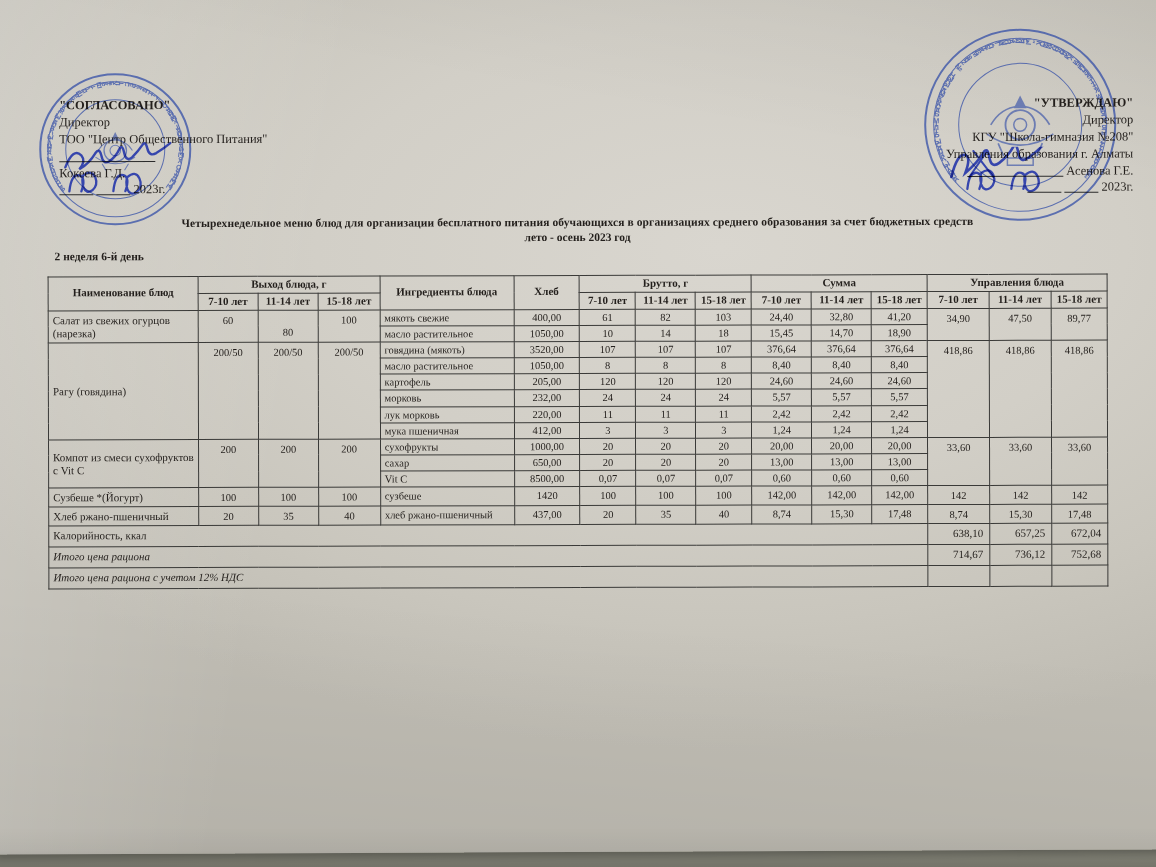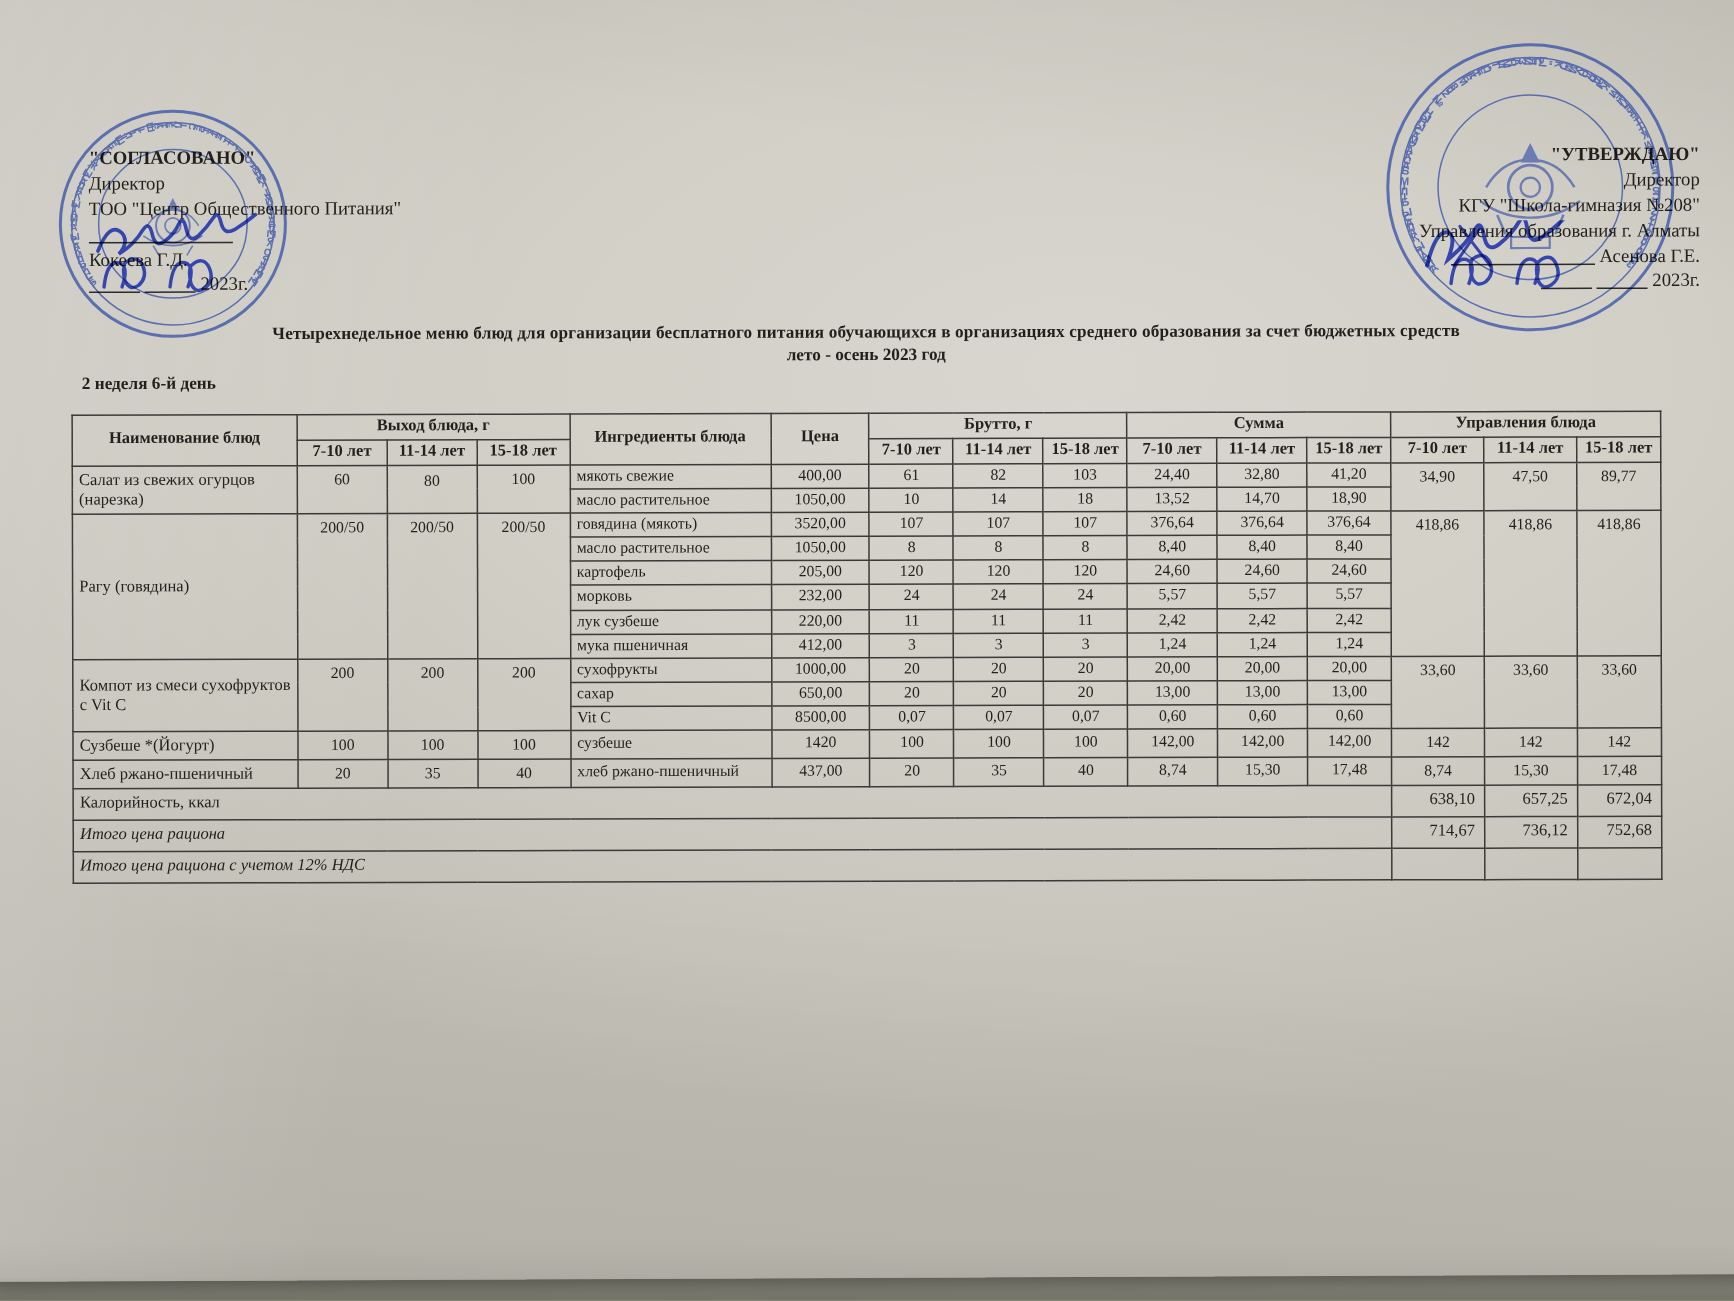--- a/index.html
+++ b/index.html
@@ -158,21 +158,21 @@
           <col style="width:56px">
         <col style="width:62px">
           <col style="width:62px">
           <col style="width:56px">
       </colgroup>
       <thead>
         <tr>
           <th rowspan="2" class="grp">Наименование блюд</th>
           <th colspan="3" class="grp">Выход блюда, г</th>
           <th rowspan="2" class="grp">Ингредиенты блюда</th>
-          <th rowspan="2" class="grp">Цена</th>
+          <th rowspan="2" class="grp">Хлеб</th>
           <th colspan="3" class="grp">Брутто, г</th>
           <th colspan="3" class="grp">Сумма</th>
           <th colspan="3" class="grp">Управления блюда</th>
         </tr>
         <tr>
           <th class="sub">7-10 лет</th>
           <th class="sub">11-14 лет</th>
           <th class="sub">15-18 лет</th>
           <th class="sub">7-10 лет</th>
           <th class="sub">11-14 лет</th>
@@ -182,41 +182,41 @@
           <th class="sub">15-18 лет</th>
           <th class="sub">7-10 лет</th>
           <th class="sub">11-14 лет</th>
           <th class="sub">15-18 лет</th>
         </tr>
       </thead>
       <tbody id="tbody">
           <tr>
             <td class="namecell" rowspan="2">Салат из свежих огурцов (нарезка)</td>
             <td rowspan="2" style="vertical-align: top; padding-top: 3px;">60</td>
-            <td rowspan="2" style="vertical-align: top; padding-top: 4px;">80</td>
+            <td rowspan="2" style="vertical-align: top; padding-top: 15px;">80</td>
             <td rowspan="2" style="vertical-align: top; padding-top: 3px;">100</td>
             <td class="ing">мякоть свежие</td>
             <td>400,00</td>
             <td>61</td>
             <td>82</td>
             <td>103</td>
             <td>24,40</td>
             <td>32,80</td>
             <td>41,20</td>
             <td rowspan="2" style="vertical-align: top; padding-top: 3px;">34,90</td>
             <td rowspan="2" style="vertical-align: top; padding-top: 3px;">47,50</td>
             <td rowspan="2" style="vertical-align: top; padding-top: 3px;">89,77</td>
           </tr>
           <tr>
             <td class="ing">масло растительное</td>
             <td>1050,00</td>
             <td>10</td>
             <td>14</td>
             <td>18</td>
-            <td>13,52</td>
+            <td>15,45</td>
             <td>14,70</td>
             <td>18,90</td>
           </tr>
           <tr>
             <td class="namecell" rowspan="6">Рагу (говядина)</td>
             <td rowspan="6" style="vertical-align: top; padding-top: 3px;">200/50</td>
             <td rowspan="6" style="vertical-align: top; padding-top: 3px;">200/50</td>
             <td rowspan="6" style="vertical-align: top; padding-top: 3px;">200/50</td>
             <td class="ing">говядина (мякоть)</td>
             <td>3520,00</td>
@@ -254,21 +254,21 @@
             <td class="ing">морковь</td>
             <td>232,00</td>
             <td>24</td>
             <td>24</td>
             <td>24</td>
             <td>5,57</td>
             <td>5,57</td>
             <td>5,57</td>
           </tr>
           <tr>
-            <td class="ing">лук сузбеше</td>
+            <td class="ing">лук морковь</td>
             <td>220,00</td>
             <td>11</td>
             <td>11</td>
             <td>11</td>
             <td>2,42</td>
             <td>2,42</td>
             <td>2,42</td>
           </tr>
           <tr>
             <td class="ing">мука пшеничная</td>

